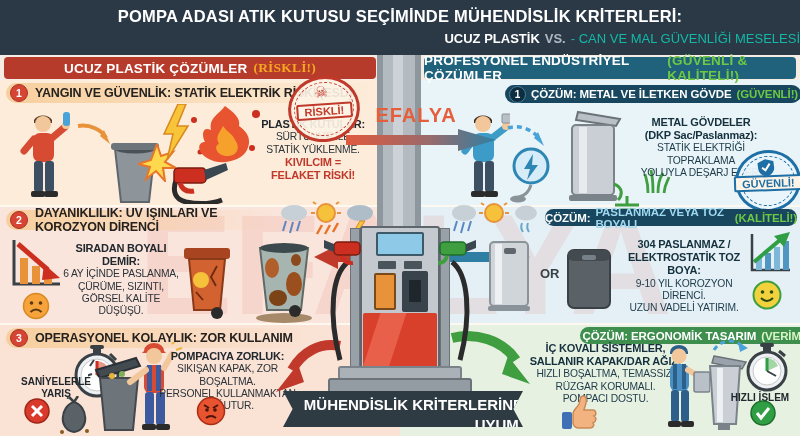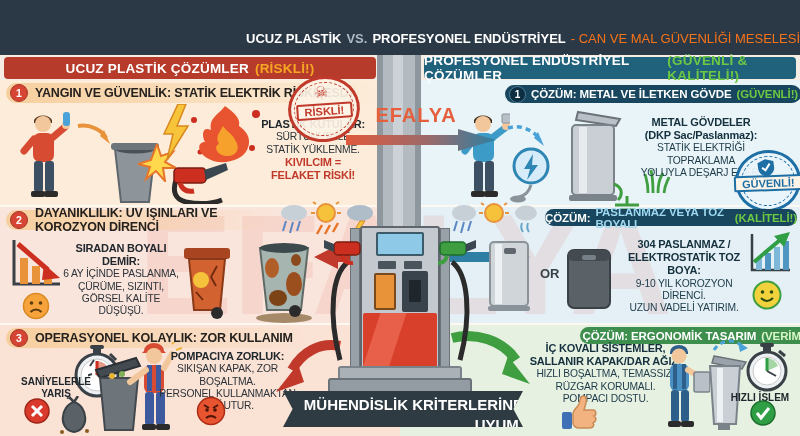--- a/index.html
+++ b/index.html
@@ -5,27 +5,27 @@
   html,body{margin:0;padding:0;background:#d8d4cc;}
   .stage{position:relative;width:800px;height:436px;overflow:hidden;background:#f5ece4;
          font-family:"Liberation Sans",sans-serif;-webkit-font-smoothing:antialiased;}
   .abs{position:absolute;}
   
   .hdr{left:0;top:0;width:800px;height:55px;background:#2b3947;color:#fff;}
   .hdr-title{left:0;top:7px;width:800px;text-align:center;font-size:16.5px;font-weight:bold;letter-spacing:.2px;}
   .hdr-sub{left:0;top:31px;width:800px;display:flex;justify-content:flex-end;gap:5px;font-size:13px;}
   .hdr-sub .w{font-weight:bold;color:#fff;}
   .hdr-sub .g{color:#aeb9c2;font-weight:bold;}
-  .hdr-sub .g2{color:#f97316;}
+  .hdr-sub .g2{color:#14b8a6;}
   
   .colbar{top:57px;height:22px;border-radius:4px;display:flex;align-items:center;justify-content:center;gap:6px;
           font-size:13.5px;font-weight:bold;color:#fff;letter-spacing:.2px;}
   .colbar-l{left:4px;width:372px;background:#b73b2b;}
   .colbar-r{left:424px;width:372px;background:#20617c;}
-  .tag-orange{color:#f5a623;}
+  .tag-orange{color:#f5a623;font-family:Liberation Serif, serif;}
   .tag-green{color:#6dc943;}
   
   .sec{width:400px;}
   .l1{left:0;top:80px;height:126px;background:#fcecd9;}
   .l2{left:0;top:207px;height:117px;background:#fae5dd;}
   .l3{left:0;top:325px;height:111px;background:#fae2d5;}
   .r1{left:400px;top:80px;height:126px;background:#e9f4f8;}
   .r2{left:400px;top:207px;height:117px;background:#e4f0f6;}
   .r3{left:400px;top:325px;height:111px;background:#e7f1e2;}
   .hsep{left:0;width:800px;height:2px;background:#fdf8f0;}
@@ -96,24 +96,24 @@
   .ribbon{left:283px;top:391px;width:240px;height:36px;background:#2f3b42;color:#fff;text-align:right;
           clip-path:polygon(0 0,100% 0,96% 50%,100% 100%,0 100%,4% 50%);
           font-size:15px;font-weight:bold;line-height:1.3;padding-top:4px;box-sizing:border-box;white-space:pre-line;}
 </style>
 </head>
 <body>
 
 <div class="stage">
 
   <div class="abs hdr">
+    <div class="abs hdr-title">POMPA ADASI ATIK KUTUSU SEÇİMİNDE MÜHENDİSLİK KRİTERLERİ:</div>
     <div class="abs hdr-sub">
       <span class="w">UCUZ PLASTİK</span>
       <span class="g">VS.</span>
-      <span class="w">PROFESYONEL ENDÜSTRİYEL</span>
       <span class="g2">- CAN VE MAL GÜVENLİĞİ MESELESİ</span>
     </div>
   </div>
 
   <div class="abs sec l1"></div>
   <div class="abs sec l2"></div>
   <div class="abs sec l3"></div>
   <div class="abs sec r1"></div>
   <div class="abs sec r2"></div>
   <div class="abs sec r3"></div>

